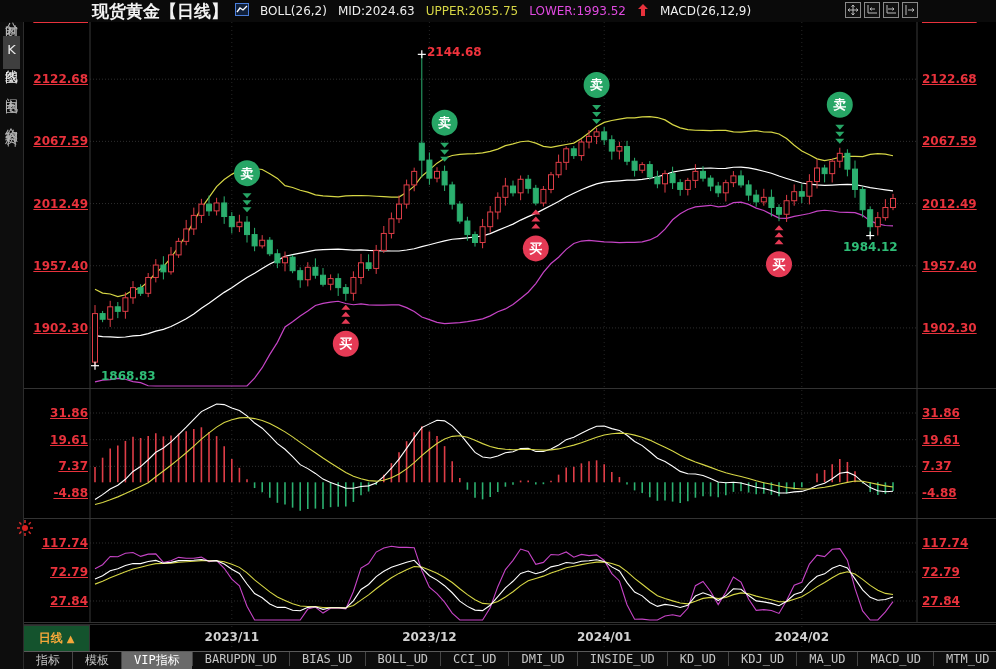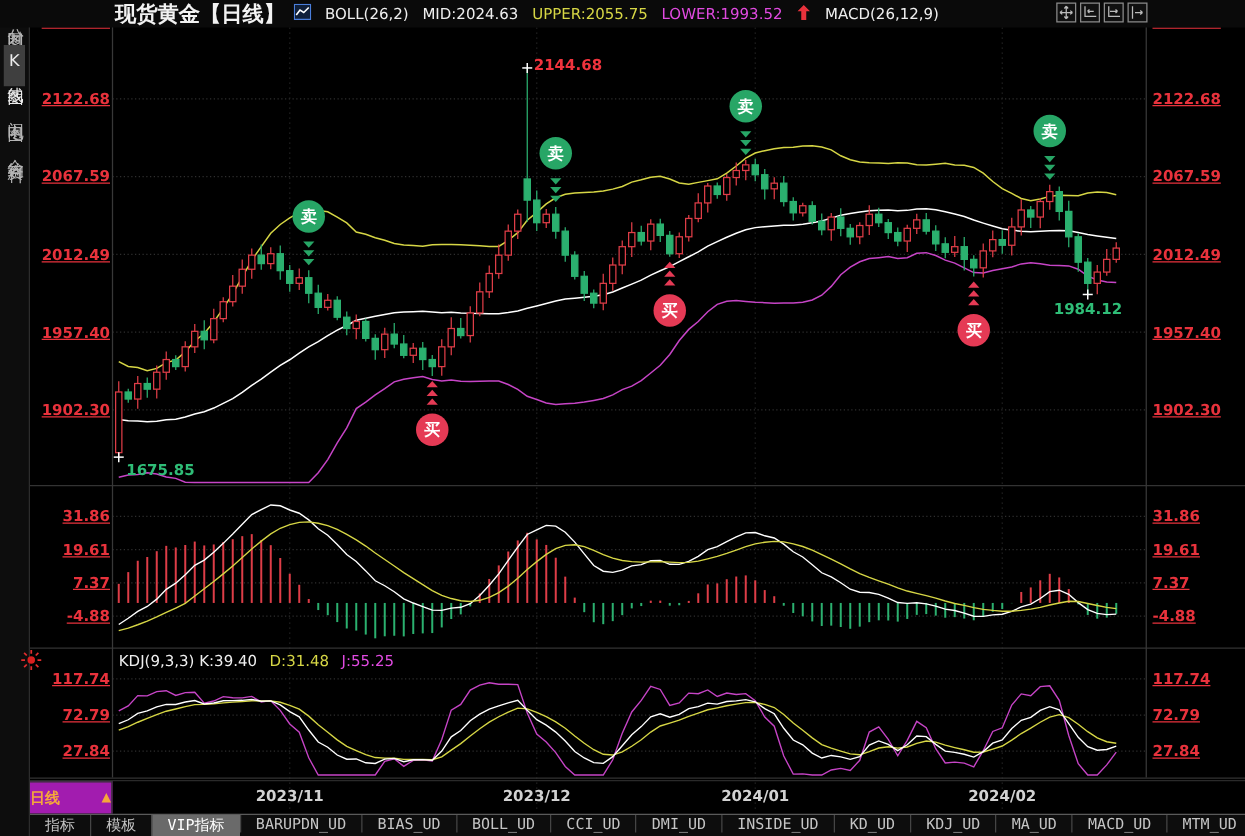--- a/index.html
+++ b/index.html
@@ -38,23 +38,23 @@
 
   
   .panel-header{position:absolute;left:95px;display:flex;gap:10px;font-size:12px;z-index:12;white-space:nowrap;}
   .ph-white{color:#efefef;} .ph-yellow{color:var(--yellow);} .ph-magenta{color:var(--magenta);}
 
   
   .anno{position:absolute;font-size:12px;font-weight:bold;z-index:12;}
   .anno.red{color:#f0333d;} .anno.green{color:#2fbd77;}
 
   
-  #period-box{position:absolute;left:24px;top:625px;width:66px;height:26px;background:#a21caf;
+  #period-box{position:absolute;left:24px;top:625px;width:66px;height:26px;background:#14532d;
     border-top:1px solid #333;border-right:1px solid #333;color:#f5a83a;font-weight:bold;
-    font-size:12px;display:flex;align-items:center;justify-content:space-between;gap:4px;z-index:13;cursor:pointer;}
+    font-size:12px;display:flex;align-items:center;justify-content:center;gap:4px;z-index:13;cursor:pointer;}
   #daterow-line{position:absolute;left:24px;top:624px;width:972px;height:1px;background:#2a2a2a;z-index:11;}
   #watermark{position:absolute;right:18px;top:611px;font-size:33px;font-weight:600;
     color:#e8e8e8;letter-spacing:1px;z-index:14;line-height:1;}
   #tabbar{position:absolute;left:24px;top:651px;width:972px;height:32px;background:#0d0d0d;
     border-top:1px solid #5a5a5a;display:flex;align-items:flex-start;z-index:30;
     font-family:"DejaVu Sans Mono","Liberation Mono",monospace;}
   .tab{display:flex;align-items:center;padding:0 12px;font-size:12px;color:#c4c4c4;
     border-left:1px solid #454545;cursor:pointer;white-space:nowrap;}
   .tab:first-child{border-left:none;}
   .tab.selected{background:#6a6a6a;color:#fff;}
@@ -540,28 +540,23 @@
         <line x1="14" y1="9" x2="17" y2="9"></line>
     <line x1="3.3" y1="3.3" x2="5.4" y2="5.4"></line>
         <line x1="12.6" y1="12.6" x2="14.7" y2="14.7"></line>
     <line x1="3.3" y1="14.7" x2="5.4" y2="12.6"></line>
         <line x1="12.6" y1="5.4" x2="14.7" y2="3.3"></line>
   </g>
   <circle cx="9" cy="9" r="3" fill="#d81f1f"></circle>
 </svg>
 
 
-<div class="panel-header" style="top:522px">
-  <span class="ph-white">KDJ(9,3,3) K:39.40</span>
-  <span class="ph-yellow">D:31.48</span>
-  <span class="ph-magenta">J:55.25</span>
-</div>
 
 <div class="anno red" style="left:427px;top:45px">2144.68</div>
-<div class="anno green" style="left:101px;top:369px">1675.85</div>
+<div class="anno green" style="left:101px;top:369px">1868.83</div>
 <div class="anno green" style="left:843px;top:240px">1984.12</div>
 
 <div id="daterow-line"></div>
 <div id="period-box">
   <span>日线</span>
   <span style="font-size:10px">▲</span>
 </div>
 
 <div id="tabbar">
       <span class="tab">指标</span>

